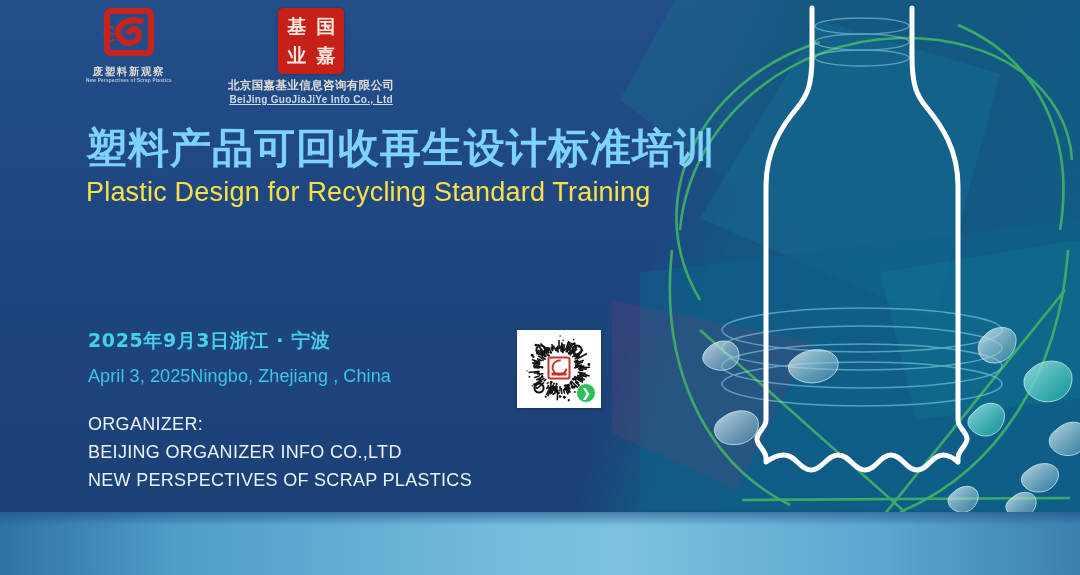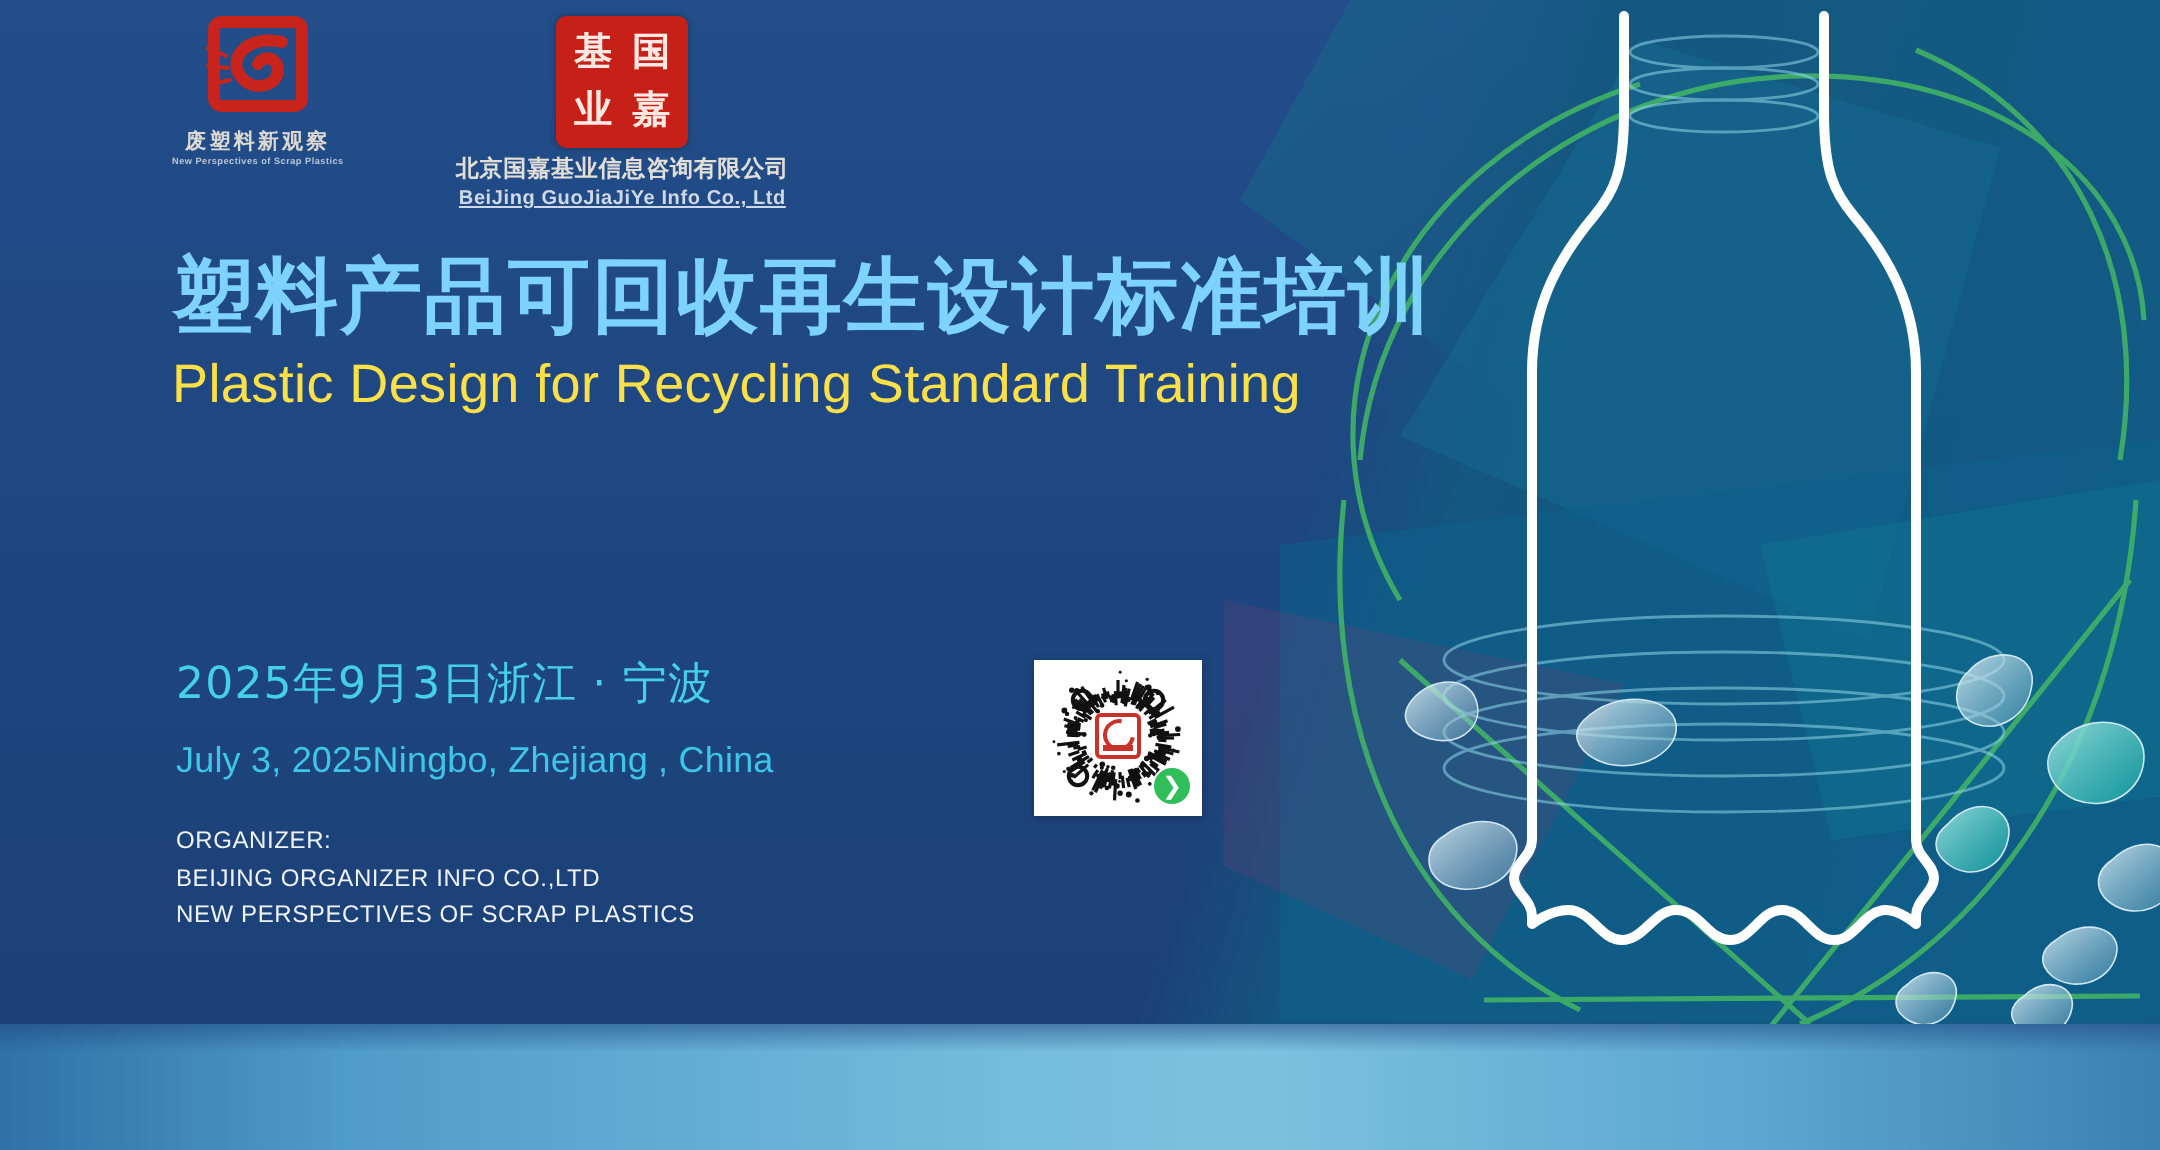--- a/index.html
+++ b/index.html
@@ -162,39 +162,39 @@
     line-height: 1.15;
     color: #fde047;
     margin-top: 6px;
     white-space: nowrap;
   }
 
   
   .meta { position: absolute; left: 88px; top: 329px; }
   .date-cn {
     font-family: "DejaVu Sans", "Liberation Sans", sans-serif;
-    font-size: 22px; font-weight: normal; color: #45d0e8;
+    font-size: 19px; font-weight: bold; color: #45d0e8;
     letter-spacing: 0.6px; line-height: 1.25; white-space: nowrap;
   }
   .date-en {
     font-size: 18px; font-weight: 500; color: #3fc5e6;
     letter-spacing: 0.1px; line-height: 1.25; white-space: nowrap;
     margin-top: 12px;
   }
 
   
   .organizer { position: absolute; left: 88px; top: 411px; }
   .host-cn {
     font-family: "DejaVu Sans", "Liberation Sans", sans-serif;
     font-size: 14.5px; font-weight: bold; color: #f0f4f8;
     letter-spacing: 0.3px; line-height: 1.35; white-space: nowrap;
   }
   .host-cn .gap { display: inline-block; width: 26px; }
   .host-en {
-    font-size: 12px; font-weight: 500; color: #eef3f8;
+    font-size: 18px; font-weight: 500; color: #eef3f8;
     letter-spacing: 0.3px; line-height: 1.55; white-space: nowrap;
   }
 
   
   .qr-card {
     position: absolute;
     left: 517px; top: 330px;
     width: 84px; height: 78px;
     background: #ffffff;
     padding: 3px;
@@ -350,21 +350,21 @@
 
   </div>
 
   <div class="headline">
     <div class="title-cn">塑料产品可回收再生设计标准培训</div>
     <div class="title-en">Plastic Design for Recycling Standard Training</div>
   </div>
 
   <div class="meta">
     <div class="date-cn">2025年9月3日浙江 · 宁波</div>
-    <div class="date-en">July 3, 2025Ningbo, Zhejiang , China</div>
+    <div class="date-en">April 3, 2025Ningbo, Zhejiang , China</div>
   </div>
 
   <div class="organizer">
     <div class="host-en">ORGANIZER:</div>
     <div class="host-en">BEIJING ORGANIZER INFO CO.,LTD</div>
     <div class="host-en">NEW PERSPECTIVES OF SCRAP PLASTICS</div>
   </div>
 
   <div class="qr-card">
     <div class="qr-inner">

